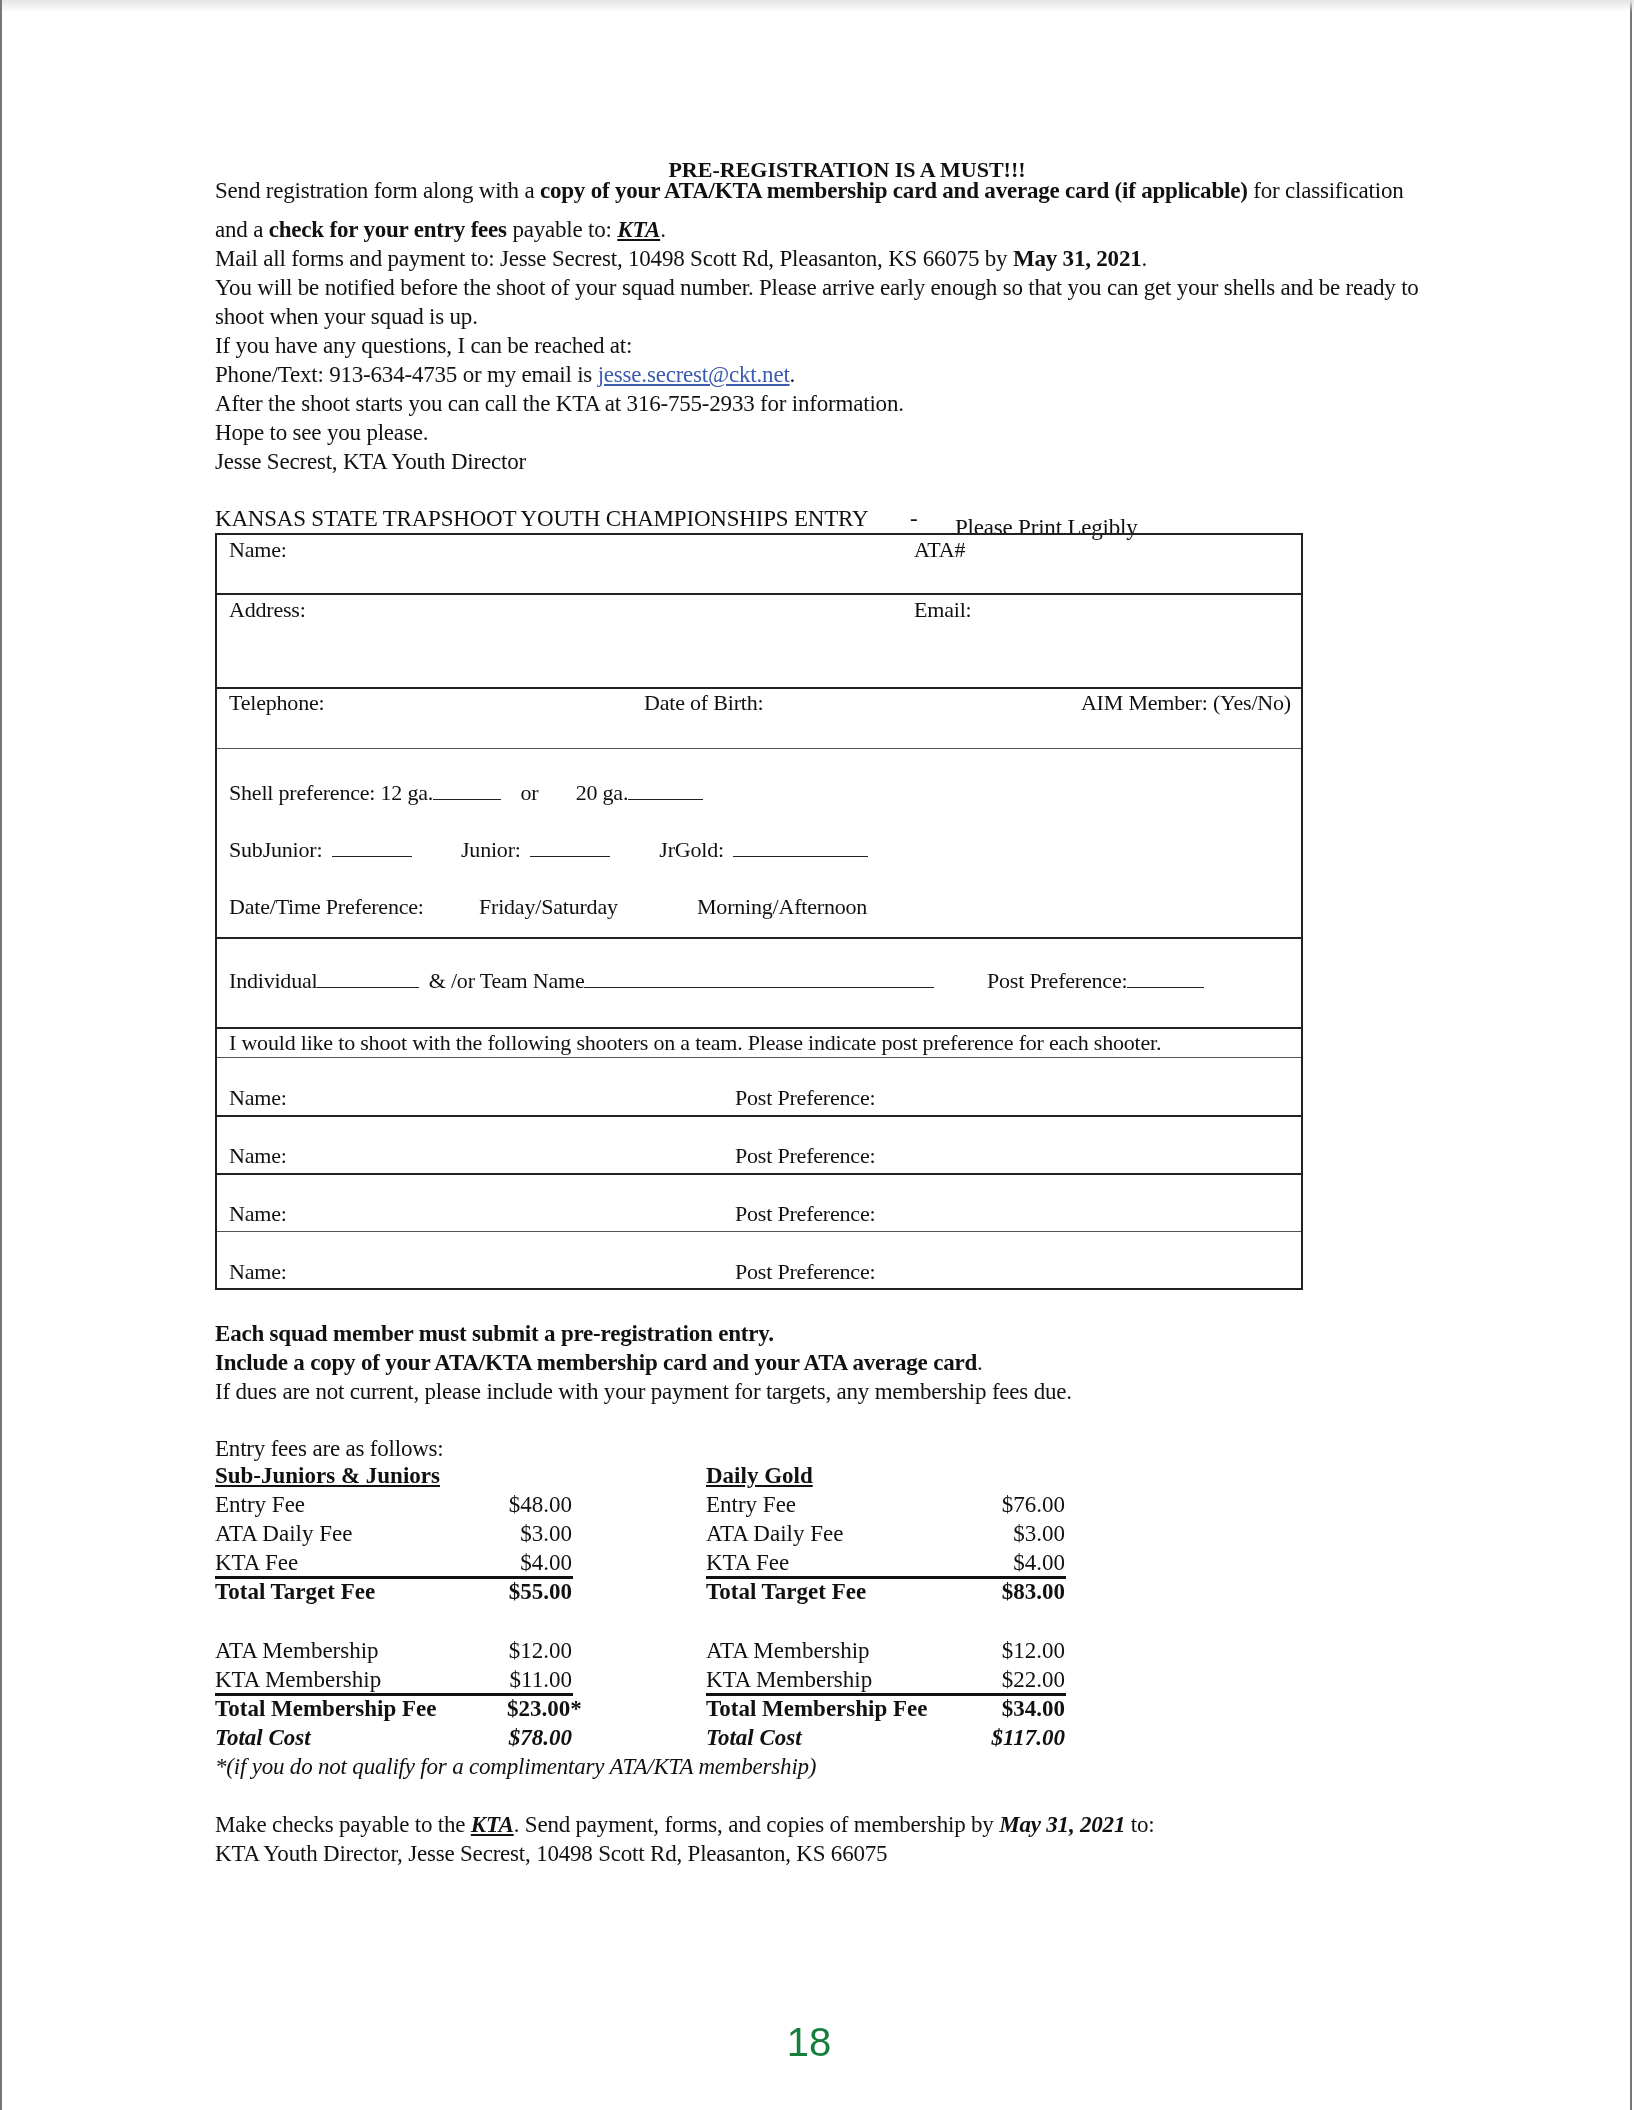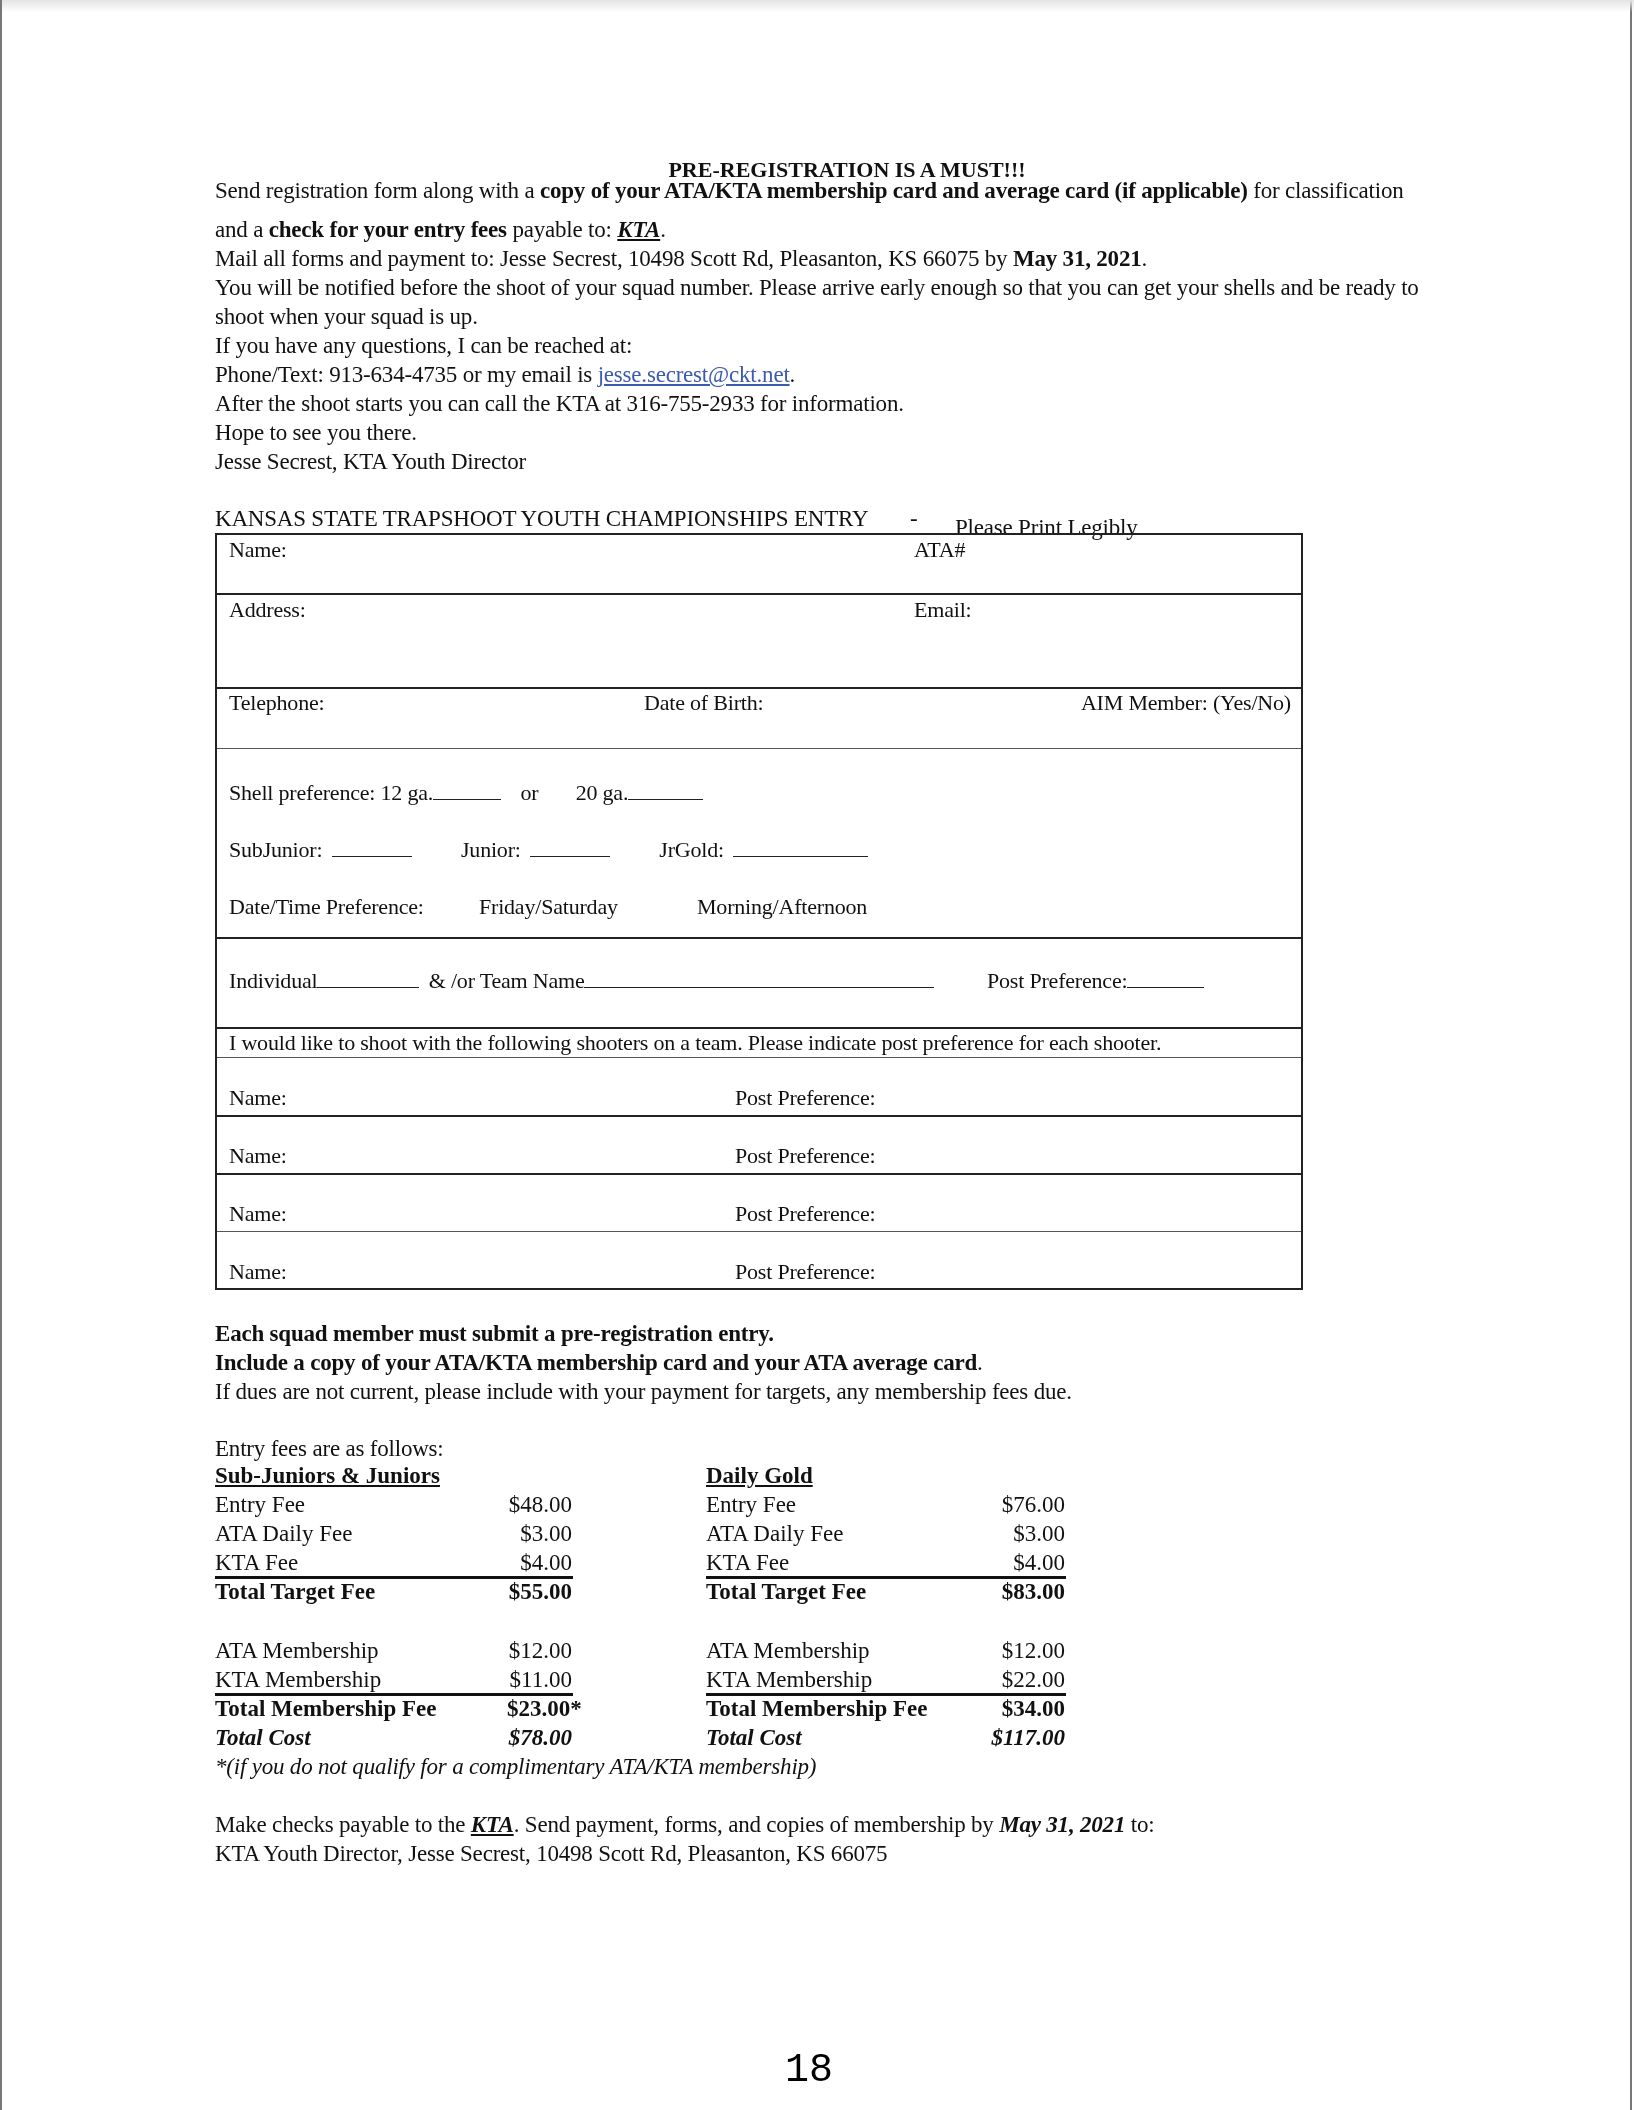--- a/index.html
+++ b/index.html
@@ -37,21 +37,21 @@
   .lbl { position: absolute; font-size: 22px; line-height: 26px; white-space: nowrap; letter-spacing: -0.2px; }
   .blank { display: inline-block; border-bottom: 1.5px solid #222; height: 18px; vertical-align: baseline; }
 
   
   .fee-row { position: absolute; font-size: 23px; line-height: 28px; white-space: nowrap; }
   .fee-amt { position: absolute; text-align: right; font-size: 23px; line-height: 28px; white-space: nowrap; }
   .rule { position: absolute; height: 0; border-top: 3px solid #111; }
 
   .pagenum {
     position: absolute; left: 0; width: 1614px; text-align: center; top: 2020px;
-    font-family: Liberation Mono, monospace; font-size: 40px; color: #000000; margin-top: 28px;
+    font-family: Liberation Sans, sans-serif; font-size: 40px; color: #15803d;
   }
 </style>
 </head>
 <body>
 
 <div class="page">
   <div class="topshadow"></div>
 
   <div class="abs title">PRE-REGISTRATION IS A MUST!!!</div>
 
@@ -64,21 +64,21 @@
   <div class="abs txt" style="left:213px; top:244px;">
     <span>Mail all forms and payment to: Jesse Secrest, 10498 Scott Rd, Pleasanton, KS 66075 by </span><span class="b">May 31, 2021</span><span>.</span>
   </div>
   <div class="abs txt" style="left:213px; top:273px;">You will be notified before the shoot of your squad number.  Please arrive early enough so that you can get your shells and be ready to</div>
   <div class="abs txt" style="left:213px; top:302px;">shoot when your squad is up.</div>
   <div class="abs txt" style="left:213px; top:331px;">If you have any questions, I can be reached at:</div>
   <div class="abs txt" style="left:213px; top:360px;">
     <span>Phone/Text: 913-634-4735 or my email is </span><span class="link" style="color: rgb(59, 91, 176);">jesse.secrest@ckt.net</span><span>.</span>
   </div>
   <div class="abs txt" style="left:213px; top:389px;">After the shoot starts you can call the KTA at 316-755-2933 for information.</div>
-  <div class="abs txt" style="left:213px; top:418px;">Hope to see you there.</div>
+  <div class="abs txt" style="left:213px; top:418px;">Hope to see you please.</div>
   <div class="abs txt" style="left:213px; top:447px;">Jesse Secrest, KTA Youth Director</div>
 
   <div class="abs txt" style="left:213px; top:504px;">KANSAS STATE TRAPSHOOT YOUTH CHAMPIONSHIPS ENTRY</div>
   <div class="abs txt" style="left:908px; top:504px;">-</div>
   <div class="abs txt" style="left:953px; top:504px;margin-top:9px;">Please Print Legibly</div>
 
   <div class="form">
 
     <div class="hline" style="top:58px;"></div>
     <div class="hline" style="top:152px;"></div>

